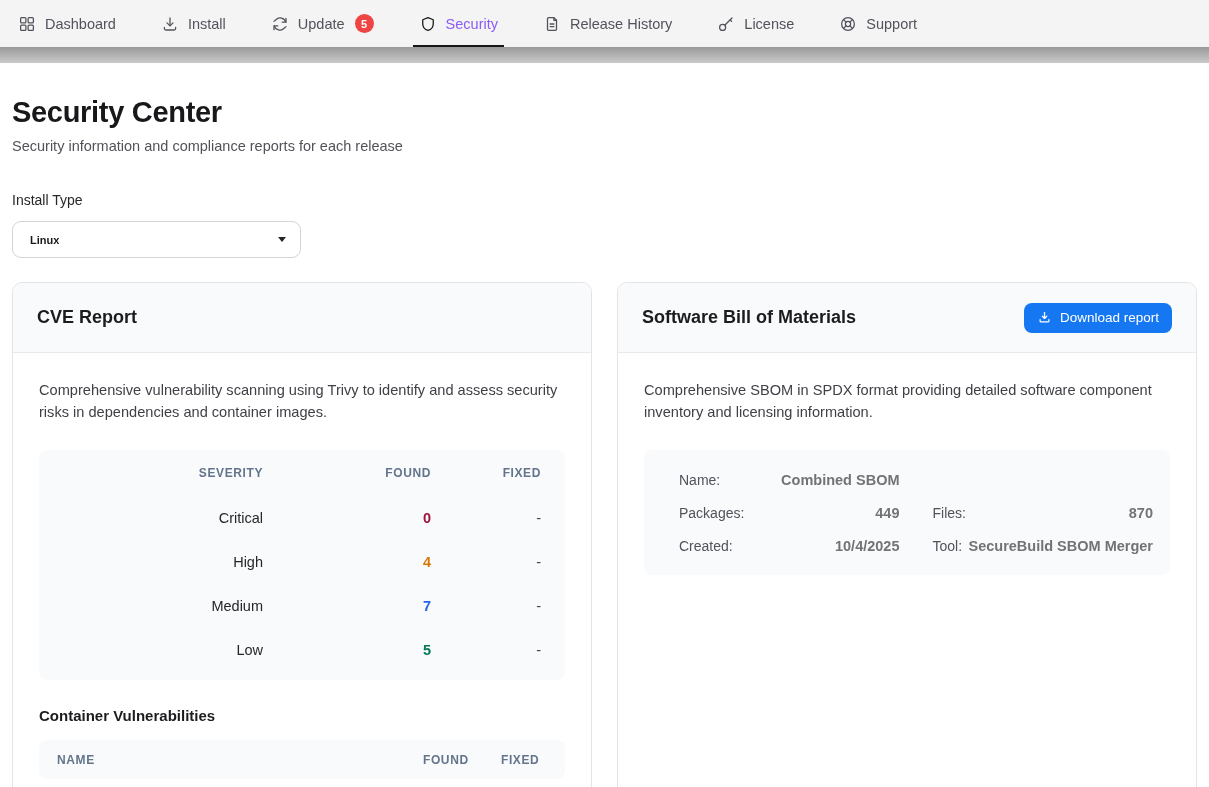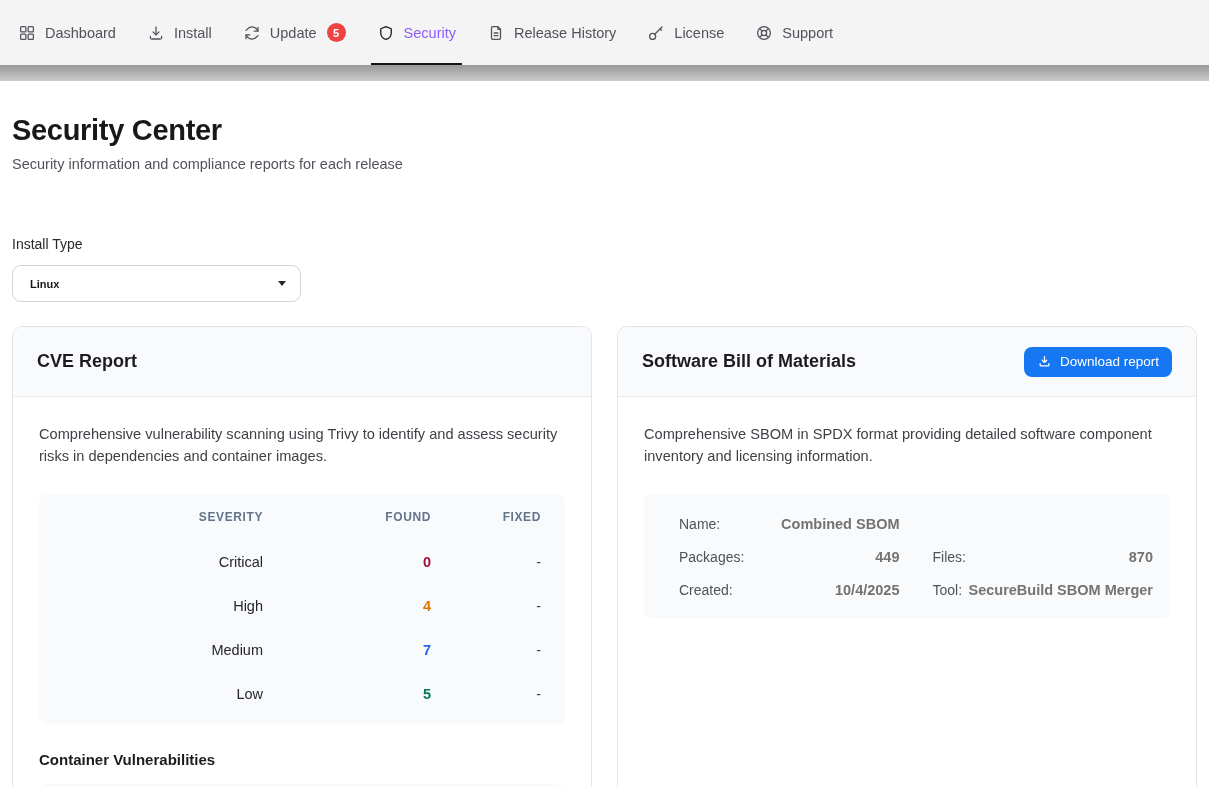--- a/index.html
+++ b/index.html
@@ -1,41 +1,41 @@
 <!DOCTYPE html>
 <html><head>
 <meta charset="utf-8">
 <style>
   * { margin: 0; padding: 0; box-sizing: border-box; }
   html, body { width: 1209px; height: 787px; overflow: hidden; background: #fff;
     font-family: "Liberation Sans", sans-serif; color: #18181b; }
 
   
-  .topnav { height: 65px; background: #f4f4f5; display: flex; align-items: stretch;
-    padding-left: 18px; gap: 31px; }
+  .topnav { height: 47px; background: #f4f4f5; display: flex; align-items: stretch;
+    padding-left: 18px; gap: 45px; }
   .nav-item { position: relative; display: flex; align-items: center; gap: 9px;
     color: #52525b; font-size: 14.5px; font-weight: 500; cursor: pointer; white-space: nowrap; }
   .nav-item svg { width: 18px; height: 18px; stroke: #52525b; fill: none;
     stroke-width: 1.7; stroke-linecap: round; stroke-linejoin: round; }
   .nav-item.active { color: #8b5cf6; }
   .nav-item.active svg { stroke: #18181b; }
   .nav-underline { position: absolute; left: -6px; right: -6px; bottom: 0;
     height: 2.5px; background: #161618; }
   .nav-badge { width: 19px; height: 19px; border-radius: 50%; color: #fff;
     font-size: 11px; font-weight: 700; display: flex; align-items: center;
     justify-content: center; margin-left: 1px; }
 
   .scroll-shade { height: 16px; background: linear-gradient(to bottom, #999999, #cacaca); }
 
   
   .main { padding: 0 12px; }
   .page-title { margin-top: 33px; font-size: 29px; font-weight: 700; letter-spacing: -0.3px; color: #18181b; }
   .page-subtitle { margin-top: 9px; font-size: 14.5px; color: #52525b; }
 
-  .filters { margin-top: 64px; display: grid; grid-template-columns: 1fr 1fr; gap: 30px; }
+  .filters { margin-top: 38px; display: grid; grid-template-columns: 1fr 1fr; gap: 30px; }
   .filter-label { display: block; font-size: 14px; font-weight: 500; color: #27272a; margin-bottom: 13px; }
   .select { width: 289px; height: 37px; border: 1px solid #d4d4d8; border-radius: 9px;
     background: #fff; display: flex; align-items: center; padding: 0 14px 0 17px;
     cursor: pointer; }
   .select .value { font-size: 11px; font-weight: 700; color: #18181b; }
   .select .meta { margin-left: auto; font-size: 11.5px; color: #9ca3af; }
   .caret { width: 0; height: 0; border-left: 4.5px solid transparent;
     border-right: 4.5px solid transparent; border-top: 5.5px solid #27272a; }
   .select .caret.end { margin-left: auto; }
   .select .caret.after { margin-left: 6px; }

